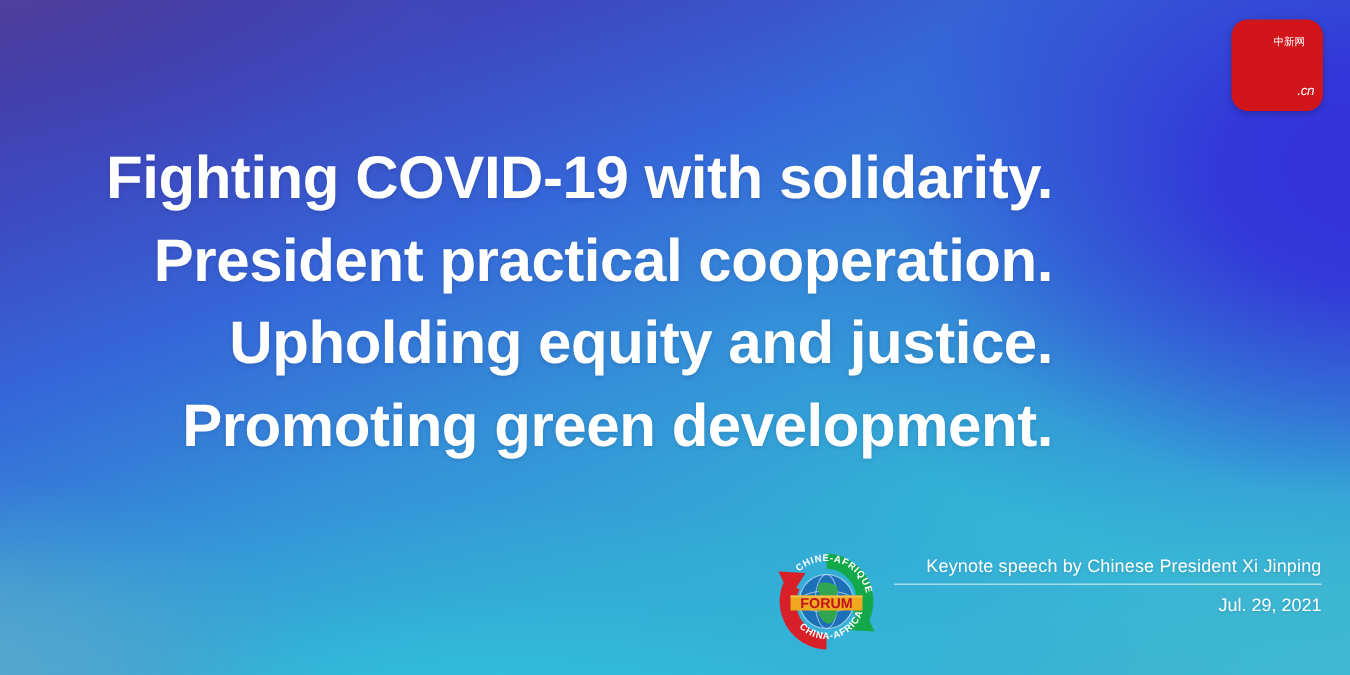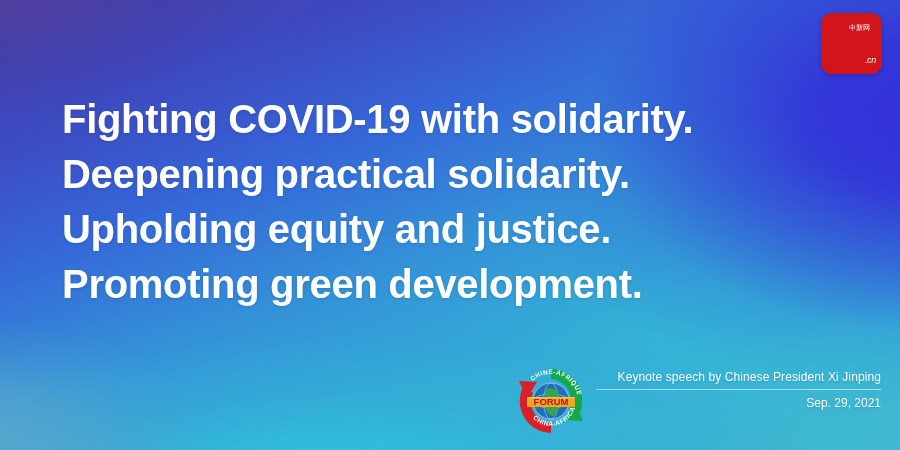--- a/index.html
+++ b/index.html
@@ -77,20 +77,21 @@
     width: 640px;
   }
   .headline-line {
     color: #ffffff;
     font-size: 40px;
     font-weight: bold;
     line-height: 55px;
     letter-spacing: -0.3px;
     white-space: nowrap;
     text-shadow: 0 1px 3px rgba(20,40,90,0.18);
+    text-align: right;
   }
 
   
   .ecns-logo {
     position: absolute;
     left: 821px;
     top: 13px;
     width: 61px;
     height: 61px;
     background: #d2141b;
@@ -185,21 +186,21 @@
   <div class="bg-layer bg-cyan-right"></div>
   <div class="bg-layer bg-teal-left"></div>
 
   <div class="ecns-logo">
     <div class="ecns-cn-chars">中新网</div>
     <div class="ecns-dotcn">.cn</div>
   </div>
 
   <div class="headline">
     <div class="headline-line">Fighting COVID-19 with solidarity.</div>
-    <div class="headline-line">Deepening practical solidarity.</div>
+    <div class="headline-line">President practical cooperation.</div>
     <div class="headline-line">Upholding equity and justice.</div>
     <div class="headline-line">Promoting green development.</div>
   </div>
 
   <div class="focac-emblem">
     <svg width="76" height="76" viewBox="0 0 76 76" xmlns="http://www.w3.org/2000/svg">
       <defs>
         <path id="arcTop" d="M 11,38 A 27,27 0 0 1 65,38" fill="none"></path>
         <path id="arcBot" d="M 13,38 A 25,25 0 0 0 63,38" fill="none"></path>
       </defs>
@@ -226,16 +227,16 @@
       </text>
       <text font-family="Liberation Sans, sans-serif" font-size="6.4" font-weight="bold" fill="#ffffff" letter-spacing="0.5">
         <textPath href="#arcBot" startOffset="24%">CHINA-AFRICA</textPath>
       </text>
     </svg>
   </div>
 
   <div class="caption">
     <div class="caption-line">Keynote speech by Chinese President Xi Jinping</div>
     <div class="caption-rule"></div>
-    <div class="caption-date">Sep. 29, 2021</div>
+    <div class="caption-date">Jul. 29, 2021</div>
   </div>
 
 </div>
 
 </body></html>

